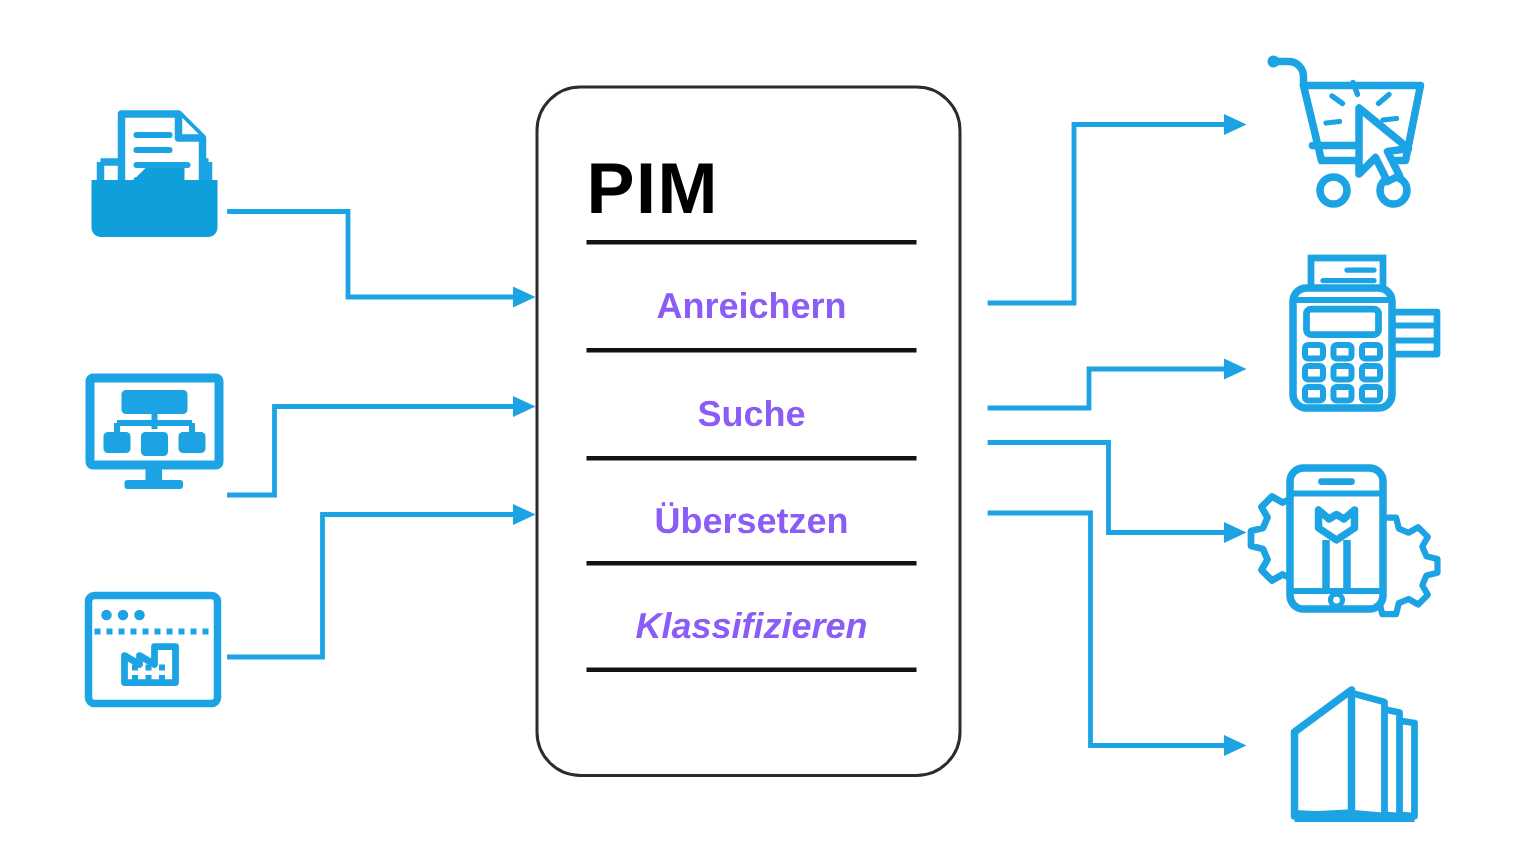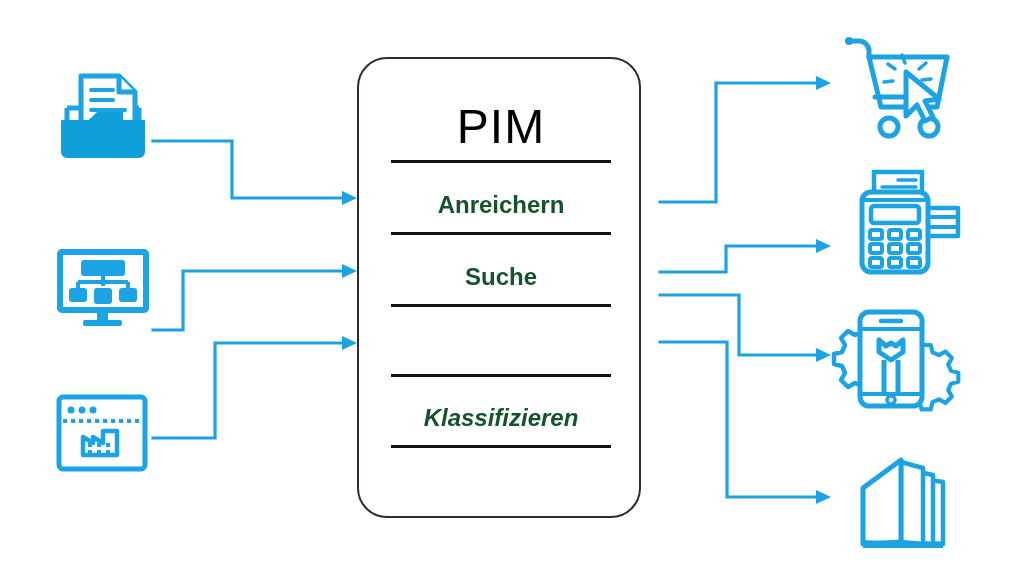--- a/index.html
+++ b/index.html
@@ -34,42 +34,41 @@
     left: 32px;
     top: 0;
     width: 220px;
     height: 100%;
   }
   .pim-title {
     position: absolute;
     left: 0;
     top: 44px;
     width: 220px;
-    text-align: center;
     font-size: 48px;
-    font-weight: normal;
+    font-weight: bold;
     color: #000000;
     letter-spacing: 1px;
     line-height: 1;
   }
   .pim-rule {
     position: absolute;
     left: 0;
     width: 220px;
     height: 0;
     border-top: 3px solid #111118;
   }
   .pim-item {
     position: absolute;
     left: 0;
     width: 220px;
     text-align: center;
     font-size: 24px;
     font-weight: bold;
-    color: #14532d;
+    color: #8b5cf6;
     line-height: 1;
   }
   
   .conn {
     position: absolute;
     pointer-events: none;
     overflow: visible;
   }
   .conn path {
     fill: none;
@@ -174,20 +173,21 @@
   </svg>
 
   <div id="pim-card">
     <div class="pim-inner">
       <div class="pim-title">PIM</div>
       <div class="pim-rule" style="top:101px;"></div>
       <div class="pim-item" style="top:134px;">Anreichern</div>
       <div class="pim-rule" style="top:173px;"></div>
       <div class="pim-item" style="top:206px;">Suche</div>
       <div class="pim-rule" style="top:245px;"></div>
+      <div class="pim-item" style="top:277px;">Übersetzen</div>
       <div class="pim-rule" style="top:315px;"></div>
       <div class="pim-item" style="top:347px;font-style:italic;">Klassifizieren</div>
       <div class="pim-rule" style="top:386px;"></div>
     </div>
   </div>
 
   <svg class="conn" style="left:660px; top:75px; width:180px; height:135px;">
     <path d="M0 127 L56 127 L56 8 L160 8"></path>
     <polygon points="156,1 171,8 156,15"></polygon>
   </svg>

